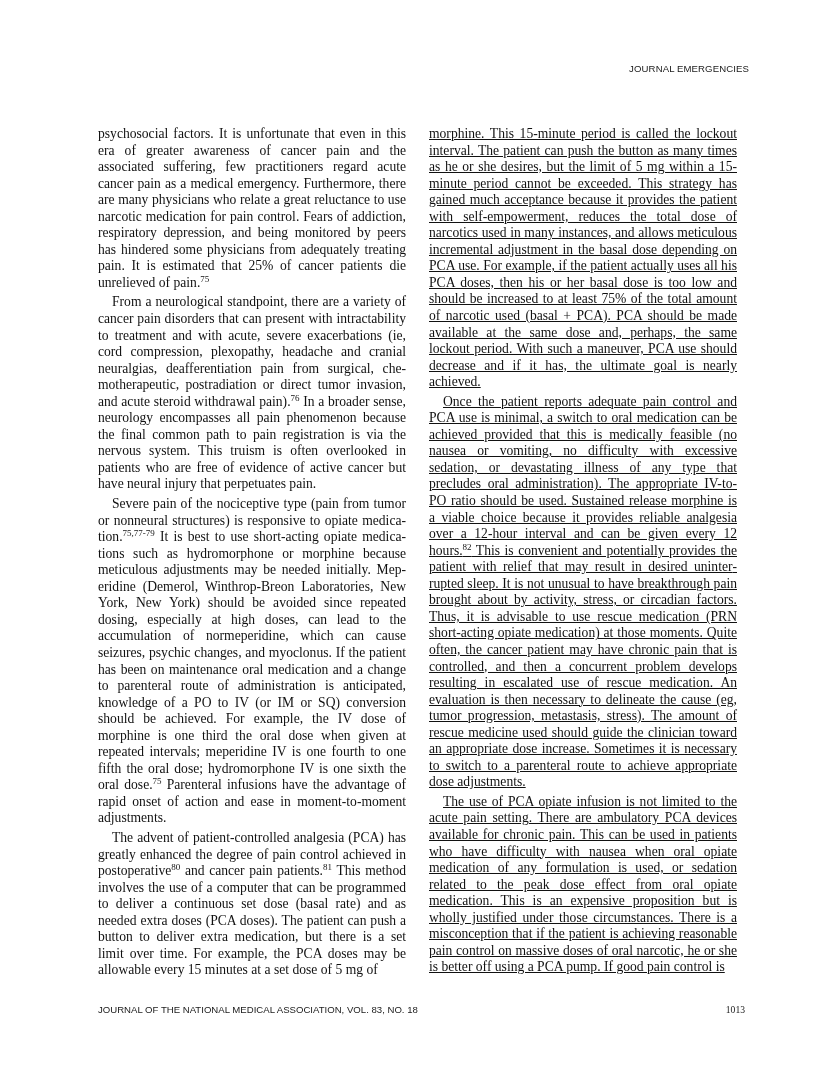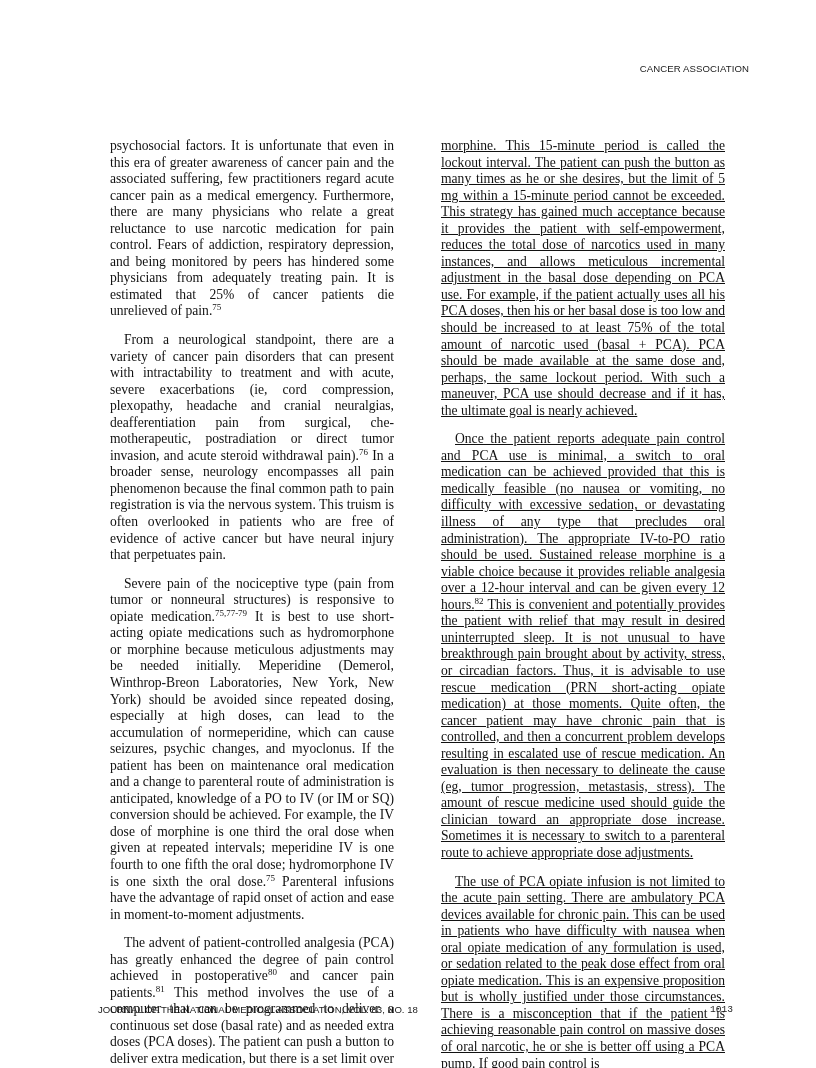--- a/index.html
+++ b/index.html
@@ -29,21 +29,21 @@
       width: 308px;
       font-family: "Liberation Serif", serif;
       font-size: 13.6px;
       line-height: 16.55px;
       text-align: justify;
       hyphens: manual;
     }
     .col-left { left: 98px; }
     .col-right { left: 429px; text-decoration: underline; }
     .column p {
-      margin: 12px;
+      margin: 0;
       text-indent: 14px;
     }
     .column p.cont {
       text-indent: 0;
     }
     .column p + p {
       margin-top: 3px;
     }
     sup {
       font-size: 9px;
@@ -54,30 +54,30 @@
       position: absolute;
       top: 1004px;
       left: 98px;
       font-family: "Liberation Sans", sans-serif;
       font-size: 9.6px;
       color: #1a1a1a;
     }
     .footer-right {
       position: absolute;
       top: 1004px;
-      right: 83px;
-      font-family: Liberation Mono, monospace;
+      right: 71px;
+      font-family: Liberation Serif, serif;
       font-size: 9.6px;
       color: #1a1a1a;
     }
   </style>
 </head>
 <body>
 
-<div class="running-head">CANCER ASSOCIATION</div>
+<div class="running-head">JOURNAL EMERGENCIES</div>
 
 <div class="column col-left">
   <p class="cont"><span>psychosocial factors. It is unfortunate that even in this era of greater awareness of cancer pain and the associated suffering, few practitioners regard acute cancer pain as a medical emergency. Furthermore, there are many physicians who relate a great reluctance to use narcotic medication for pain control. Fears of addiction, respiratory depression, and being monitored by peers has hindered some physicians from adequately treating pain. It is estimated that 25% of cancer patients die unrelieved of pain.</span><sup>75</sup></p>
   <p><span>From a neurological standpoint, there are a variety of cancer pain disorders that can present with intractability to treatment and with acute, severe exacerbations (ie, cord compression, plexopathy, headache and cranial neuralgias, deafferentiation pain from surgical, che­motherapeutic, postradiation or direct tumor invasion, and acute steroid withdrawal pain).</span><sup>76</sup><span> In a broader sense, neurology encompasses all pain phenomenon because the final common path to pain registration is via the nervous system. This truism is often overlooked in patients who are free of evidence of active cancer but have neural injury that perpetuates pain.</span></p>
   <p><span>Severe pain of the nociceptive type (pain from tumor or nonneural structures) is responsive to opiate medica­tion.</span><sup>75,77-79</sup><span> It is best to use short-acting opiate medica­tions such as hydromorphone or morphine because meticulous adjustments may be needed initially. Mep­eridine (Demerol, Winthrop-Breon Laboratories, New York, New York) should be avoided since repeated dosing, especially at high doses, can lead to the accumulation of normeperidine, which can cause seizures, psychic changes, and myoclonus. If the patient has been on maintenance oral medication and a change to parenteral route of administration is anticipated, knowledge of a PO to IV (or IM or SQ) conversion should be achieved. For example, the IV dose of morphine is one third the oral dose when given at repeated intervals; meperidine IV is one fourth to one fifth the oral dose; hydromorphone IV is one sixth the oral dose.</span><sup>75</sup><span> Parenteral infusions have the advantage of rapid onset of action and ease in moment-to-moment adjustments.</span></p>
   <p><span>The advent of patient-controlled analgesia (PCA) has greatly enhanced the degree of pain control achieved in postoperative</span><sup>80</sup><span> and cancer pain patients.</span><sup>81</sup><span> This method involves the use of a computer that can be programmed to deliver a continuous set dose (basal rate) and as needed extra doses (PCA doses). The patient can push a button to deliver extra medication, but there is a set limit over time. For example, the PCA doses may be allowable every 15 minutes at a set dose of 5 mg of</span></p>
 </div>
 
 <div class="column col-right">
   <p class="cont"><span>morphine. This 15-minute period is called the lockout interval. The patient can push the button as many times as he or she desires, but the limit of 5 mg within a 15-minute period cannot be exceeded. This strategy has gained much acceptance because it provides the patient with self-empowerment, reduces the total dose of narcotics used in many instances, and allows meticu­lous incremental adjustment in the basal dose depend­ing on PCA use. For example, if the patient actually uses all his PCA doses, then his or her basal dose is too low and should be increased to at least 75% of the total amount of narcotic used (basal + PCA). PCA should be made available at the same dose and, perhaps, the same lockout period. With such a maneuver, PCA use should decrease and if it has, the ultimate goal is nearly achieved.</span></p>

